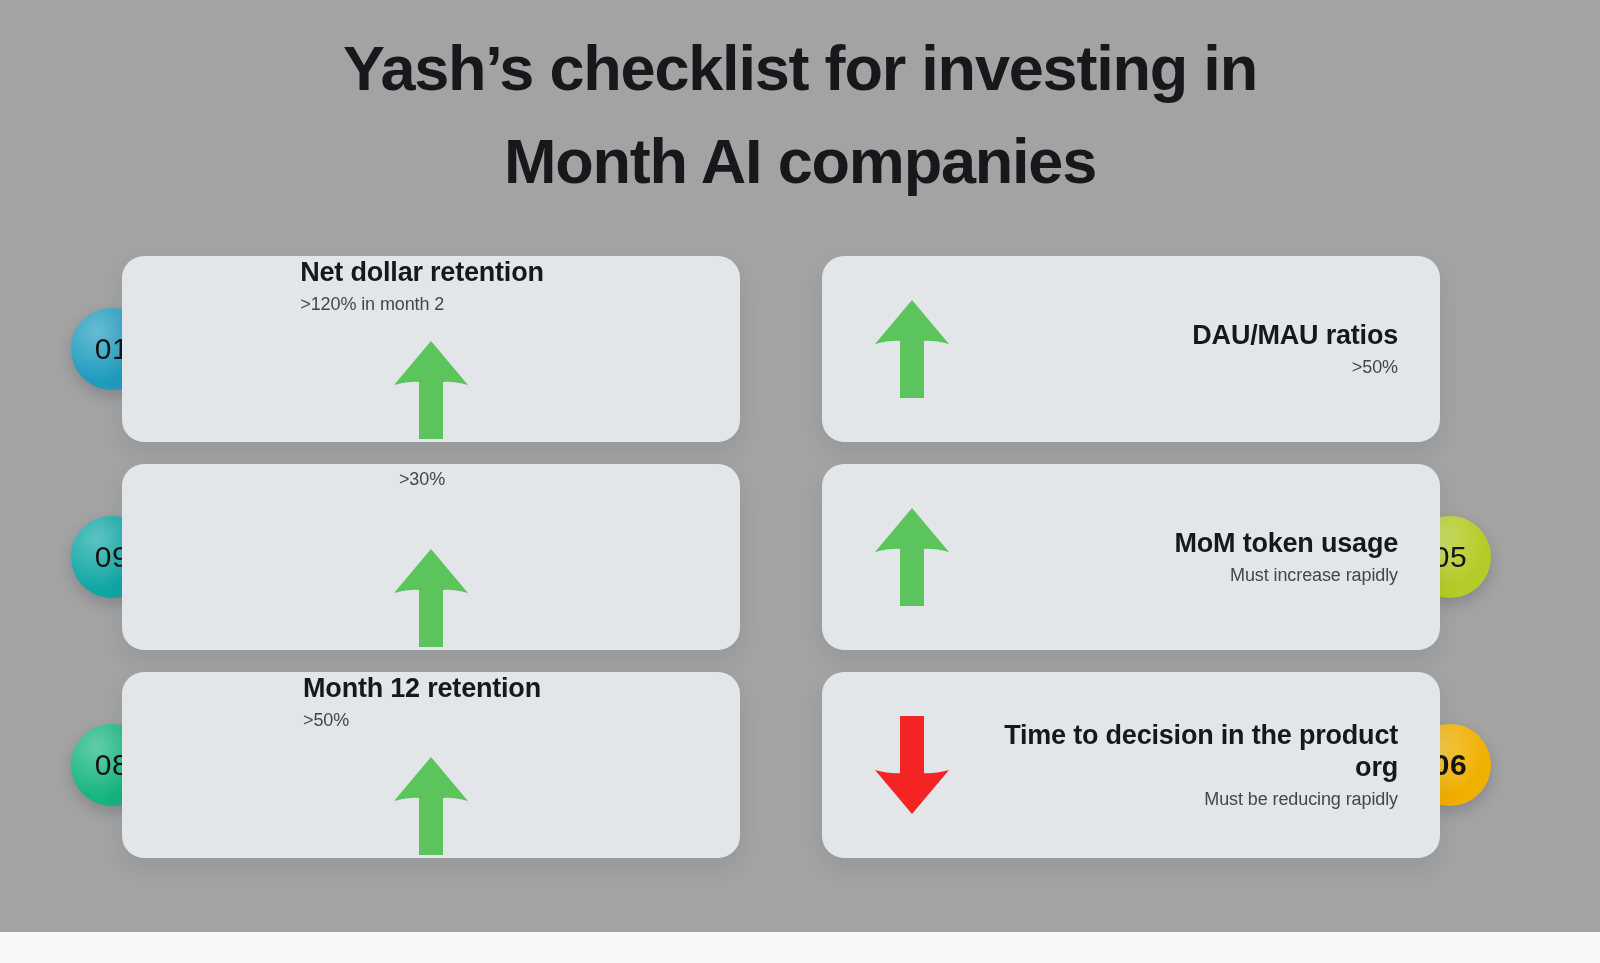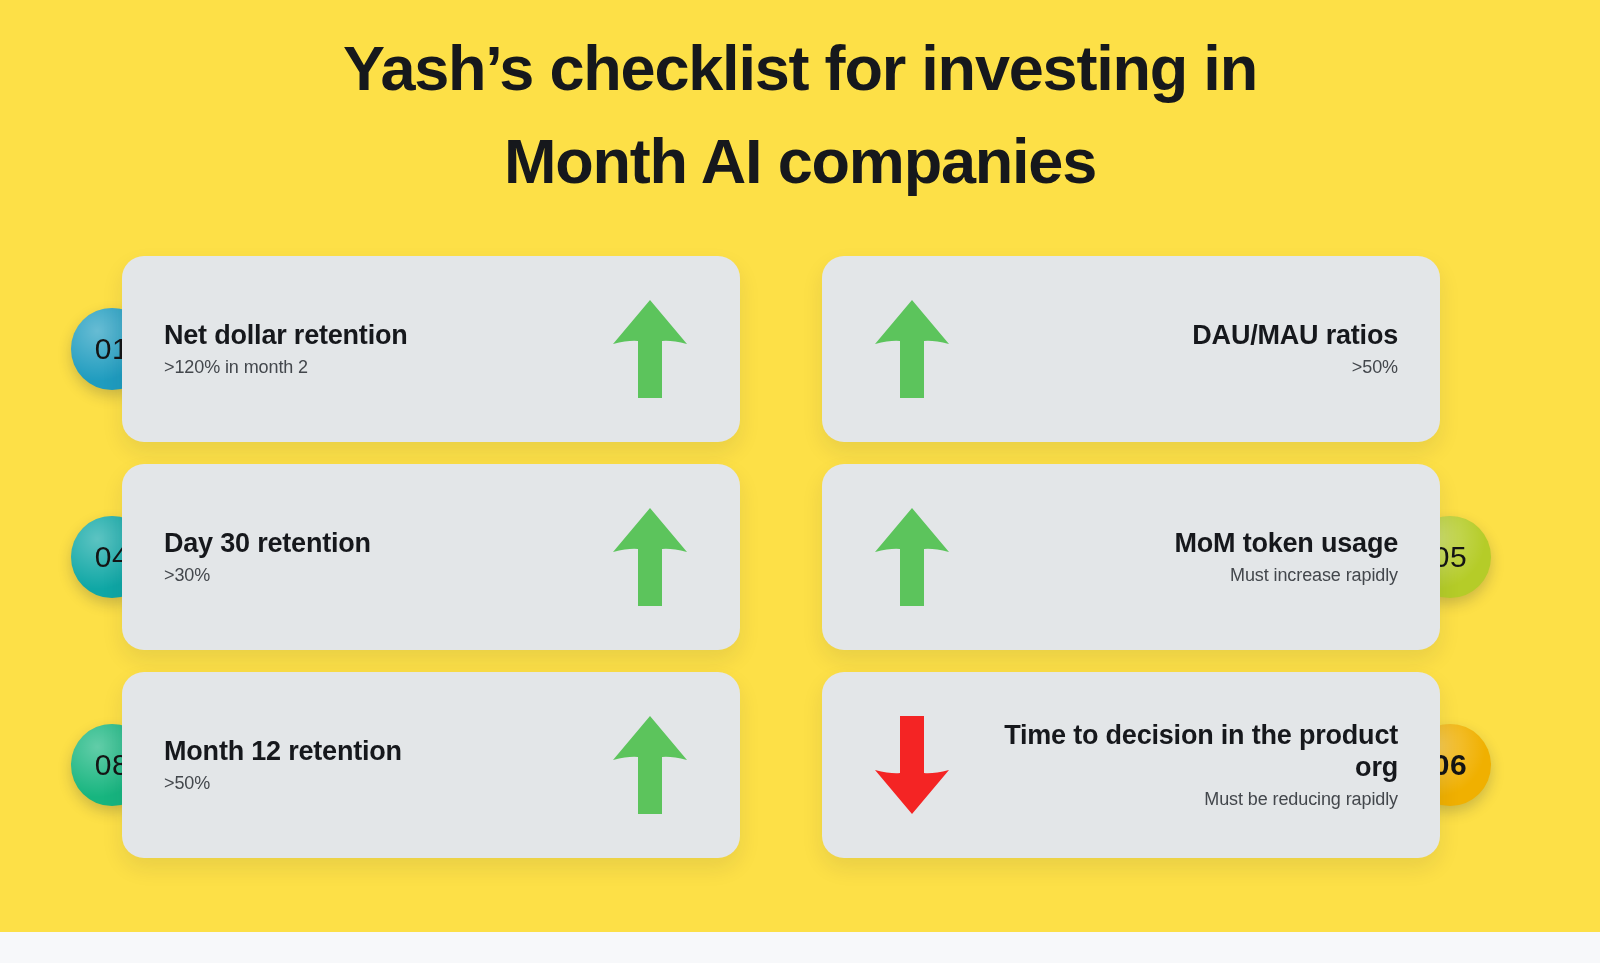--- a/index.html
+++ b/index.html
@@ -9,21 +9,21 @@
     height: 963px;
     background: #f7f8fa;
     font-family: "Liberation Sans", sans-serif;
     overflow: hidden;
   }
 
   .page {
     position: relative;
     width: 1600px;
     height: 932px;
-    background: #fde047;
+    background: #a3a3a3;
   }
 
   
   .title-block {
     position: absolute;
     top: 22px;
     left: 0;
     width: 1600px;
     text-align: center;
   }
@@ -93,21 +93,21 @@
     position: absolute;
     inset: 0;
     z-index: 2;
     background: #e3e6e8;
     border-radius: 22px;
     box-shadow: 0 10px 22px rgba(25,35,55,0.09);
     display: flex;
     align-items: center;
     padding: 0 42px;
   }
-  .card-left  { }
+  .card-left  { flex-direction: column; }
   .card-right { flex-direction: row-reverse; }
 
   .text-col { flex: 1 1 auto; min-width: 0; }
   .card-left  .text-col { text-align: left;  padding-right: 18px; }
   .card-right .text-col { text-align: right; padding-left: 18px; }
 
   .card-title {
     font-size: 27px;
     font-weight: bold;
     color: #16181c;
@@ -158,25 +158,24 @@
           <div class="arrow-col">
             <svg class="arrow-svg" viewBox="0 0 76 104" aria-hidden="true">
               <path class="arrow-path" d="M38 3 L75 47 Q59 43 50 44 L50 101 L26 101 L26 44 Q17 43 1 47 Z" fill="#5cc45c"></path>
             </svg>
           </div>
         </div>
       </div>
 
       <div class="card-wrap">
         <div class="badge badge-left" style="background-color: rgb(15, 167, 165);">
-          <span class="badge-num">04</span>
+          <span class="badge-num">09</span>
         </div>
         <div class="card card-left">
           <div class="text-col">
-            <div class="card-title">Day 30 retention</div>
             <div class="card-sub">&gt;30%</div>
           </div>
           <div class="arrow-col">
             <svg class="arrow-svg" viewBox="0 0 76 104" aria-hidden="true">
               <path class="arrow-path" d="M38 3 L75 47 Q59 43 50 44 L50 101 L26 101 L26 44 Q17 43 1 47 Z" fill="#5cc45c"></path>
             </svg>
           </div>
         </div>
       </div>
 

